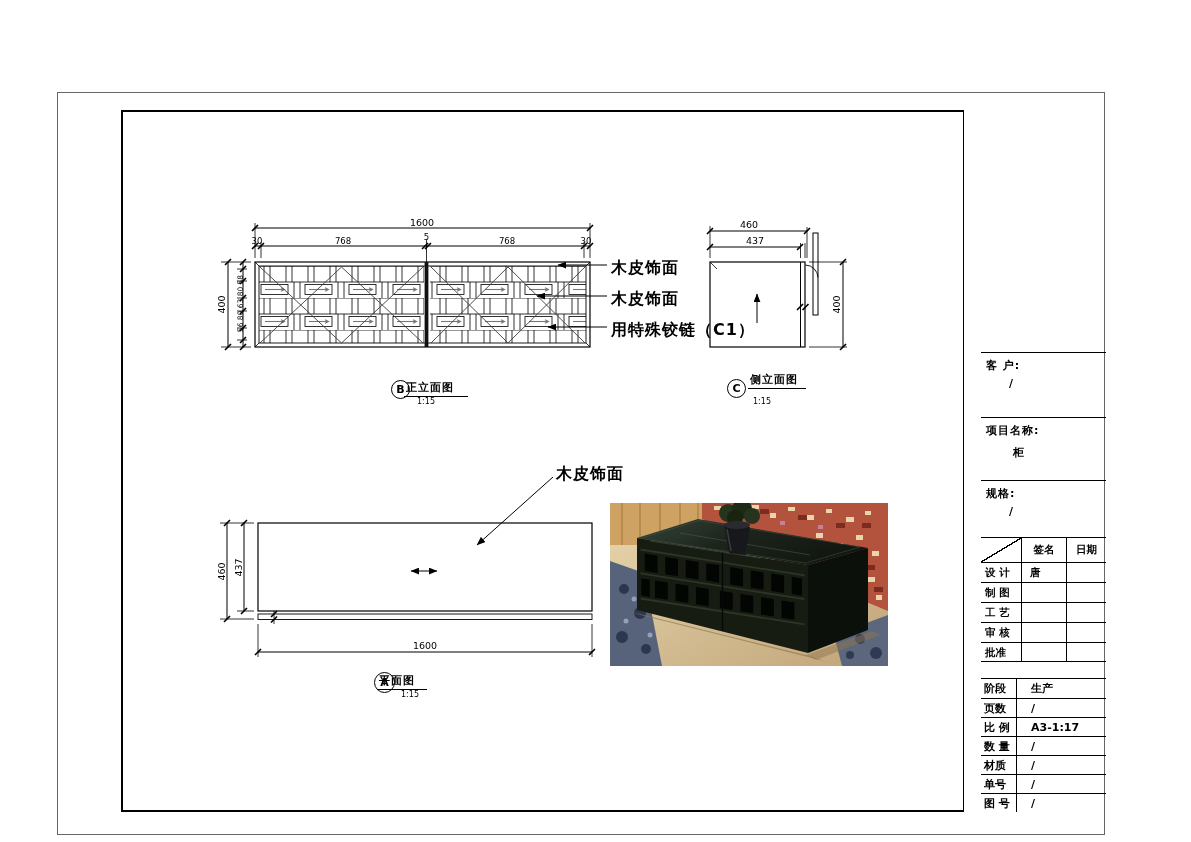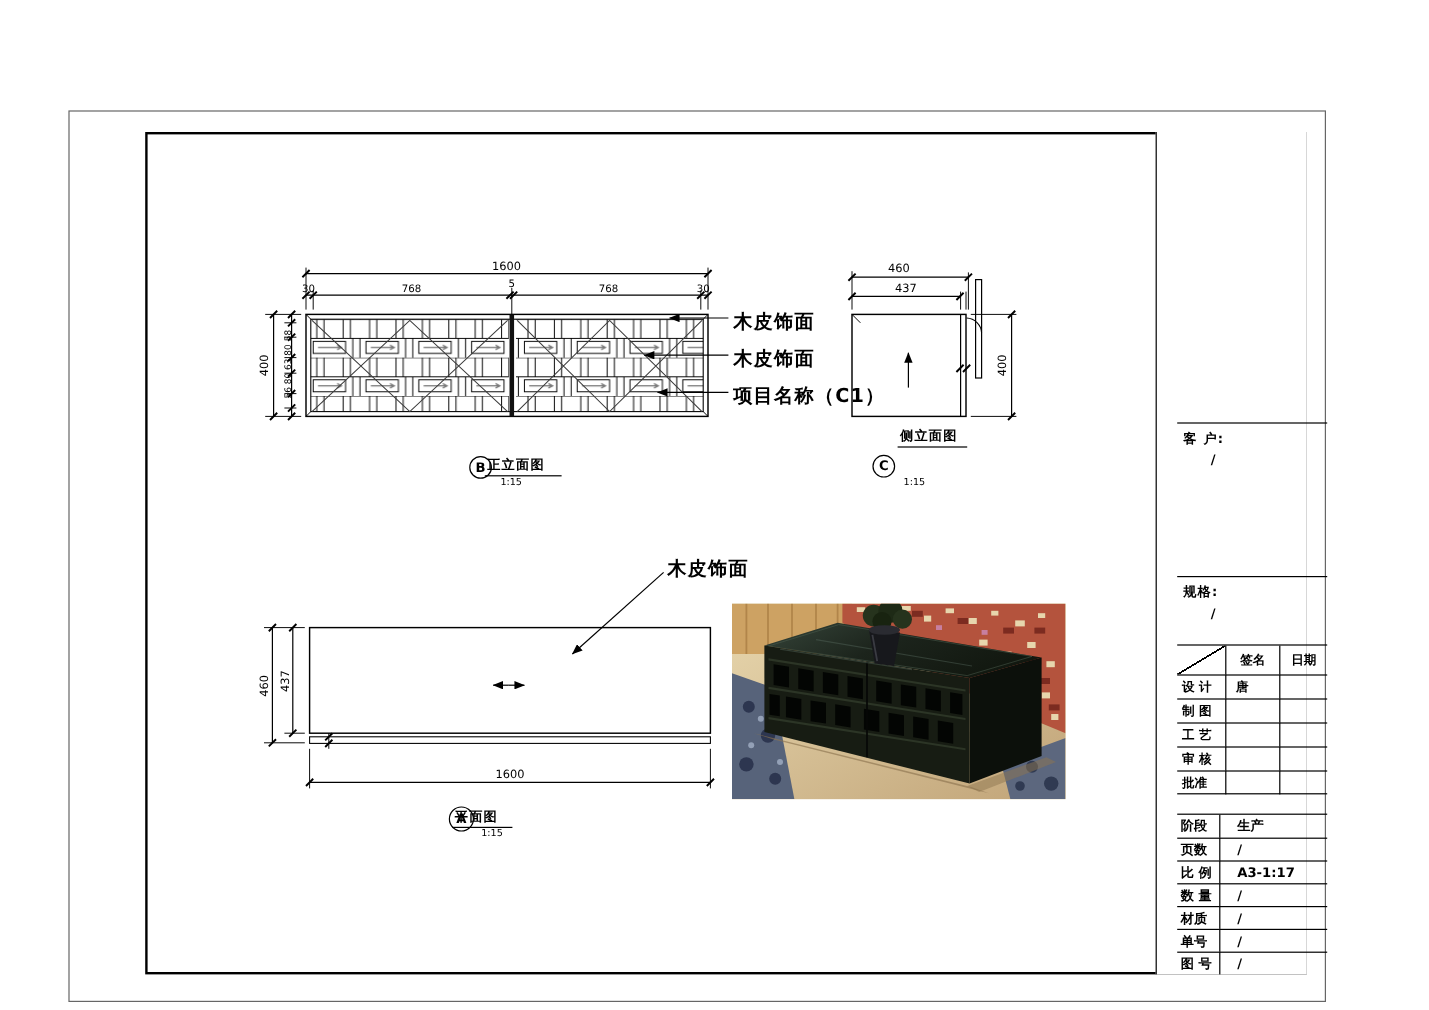--- a/index.html
+++ b/index.html
@@ -134,34 +134,34 @@
 <div class="dim abs" style="left:392px;top:217px;width:60px;">1600</div>
 <div class="dim sm abs" style="left:244px;top:236px;width:26px;">30</div>
 <div class="dim sm abs" style="left:313px;top:236px;width:60px;">768</div>
 <div class="dim sm abs" style="left:416px;top:232px;width:21px;">5</div>
 <div class="dim sm abs" style="left:477px;top:236px;width:60px;">768</div>
 <div class="dim sm abs" style="left:573px;top:236px;width:26px;">30</div>
 <div class="dim rot abs" style="left:206px;top:299px;width:30px;">400</div>
 <div class="dim rot abs" style="left:198px;top:299px;width:84px;font-size:7.5px;">56 80 63 80 58</div>
 <div class="callout" style="left:611px;top:258px;">木皮饰面</div>
 <div class="callout" style="left:611px;top:289px;">木皮饰面</div>
-<div class="callout" style="left:611px;top:320px;">项目名称（C1）</div>
+<div class="callout" style="left:611px;top:320px;">用特殊铰链（C1）</div>
 <div class="marker-circle" style="left:391px;top:380px;">
     <span>B</span>
   </div>
 <div class="view-title" style="left:404px;top:380px;width:64px;">正立面图</div>
 <div class="view-scale" style="left:417px;top:397px;">1:15</div>
 
 <div class="dim abs" style="left:728px;top:219px;width:42px;">460</div>
 <div class="dim abs" style="left:734px;top:235px;width:42px;">437</div>
 <div class="dim rot abs" style="left:820px;top:299px;width:32px;">400</div>
 <div class="marker-circle" style="left:727px;top:379px;">
     <span>C</span>
   </div>
-<div class="view-title" style="left:748px;top:356px;width:58px;">侧立面图</div>
+<div class="view-title" style="left:748px;top:372px;width:58px;">侧立面图</div>
 <div class="view-scale" style="left:753px;top:397px;">1:15</div>
 
 <div class="dim rot abs" style="left:206px;top:566px;width:30px;">460</div>
 <div class="dim rot abs" style="left:223px;top:562px;width:30px;">437</div>
 <div class="dim abs" style="left:395px;top:640px;width:60px;">1600</div>
 <div class="callout" style="left:556px;top:464px;">木皮饰面</div>
 <div class="marker-circle" style="left:374px;top:672px;width:21px;height:21px;">
     <span>A</span>
   </div>
 <div class="view-title" style="left:377px;top:673px;width:50px;">平面图</div>
@@ -289,20 +289,24 @@
       <path d="M117,26 L121,48" stroke="#3a3b42" stroke-width="1.5" fill="none"></path>
     </g>
   </svg>
 </div>
 
 <div class="tb">
   <div class="tb-sec" style="top:242px;height:65px;">
     <div class="tb-label">客 户:</div>
     <div class="tb-value" style="top:24px;">/</div>
   </div>
+  <div class="tb-sec" style="top:307px;height:63px;">
+    <div class="tb-label">项目名称:</div>
+    <div class="tb-value" style="left:32px;top:27px;">柜</div>
+  </div>
   <div class="tb-sec" style="top:370px;height:57px;">
     <div class="tb-label">规格:</div>
     <div class="tb-value" style="top:24px;">/</div>
   </div>
 
   <div class="tb-sec sign-grid" style="top:427px;height:124px;">
     <div class="sg c0 r0 diag"></div>
     <div class="sg r0 hdr">签名</div>
     <div class="sg r0 hdr">日期</div>
 

